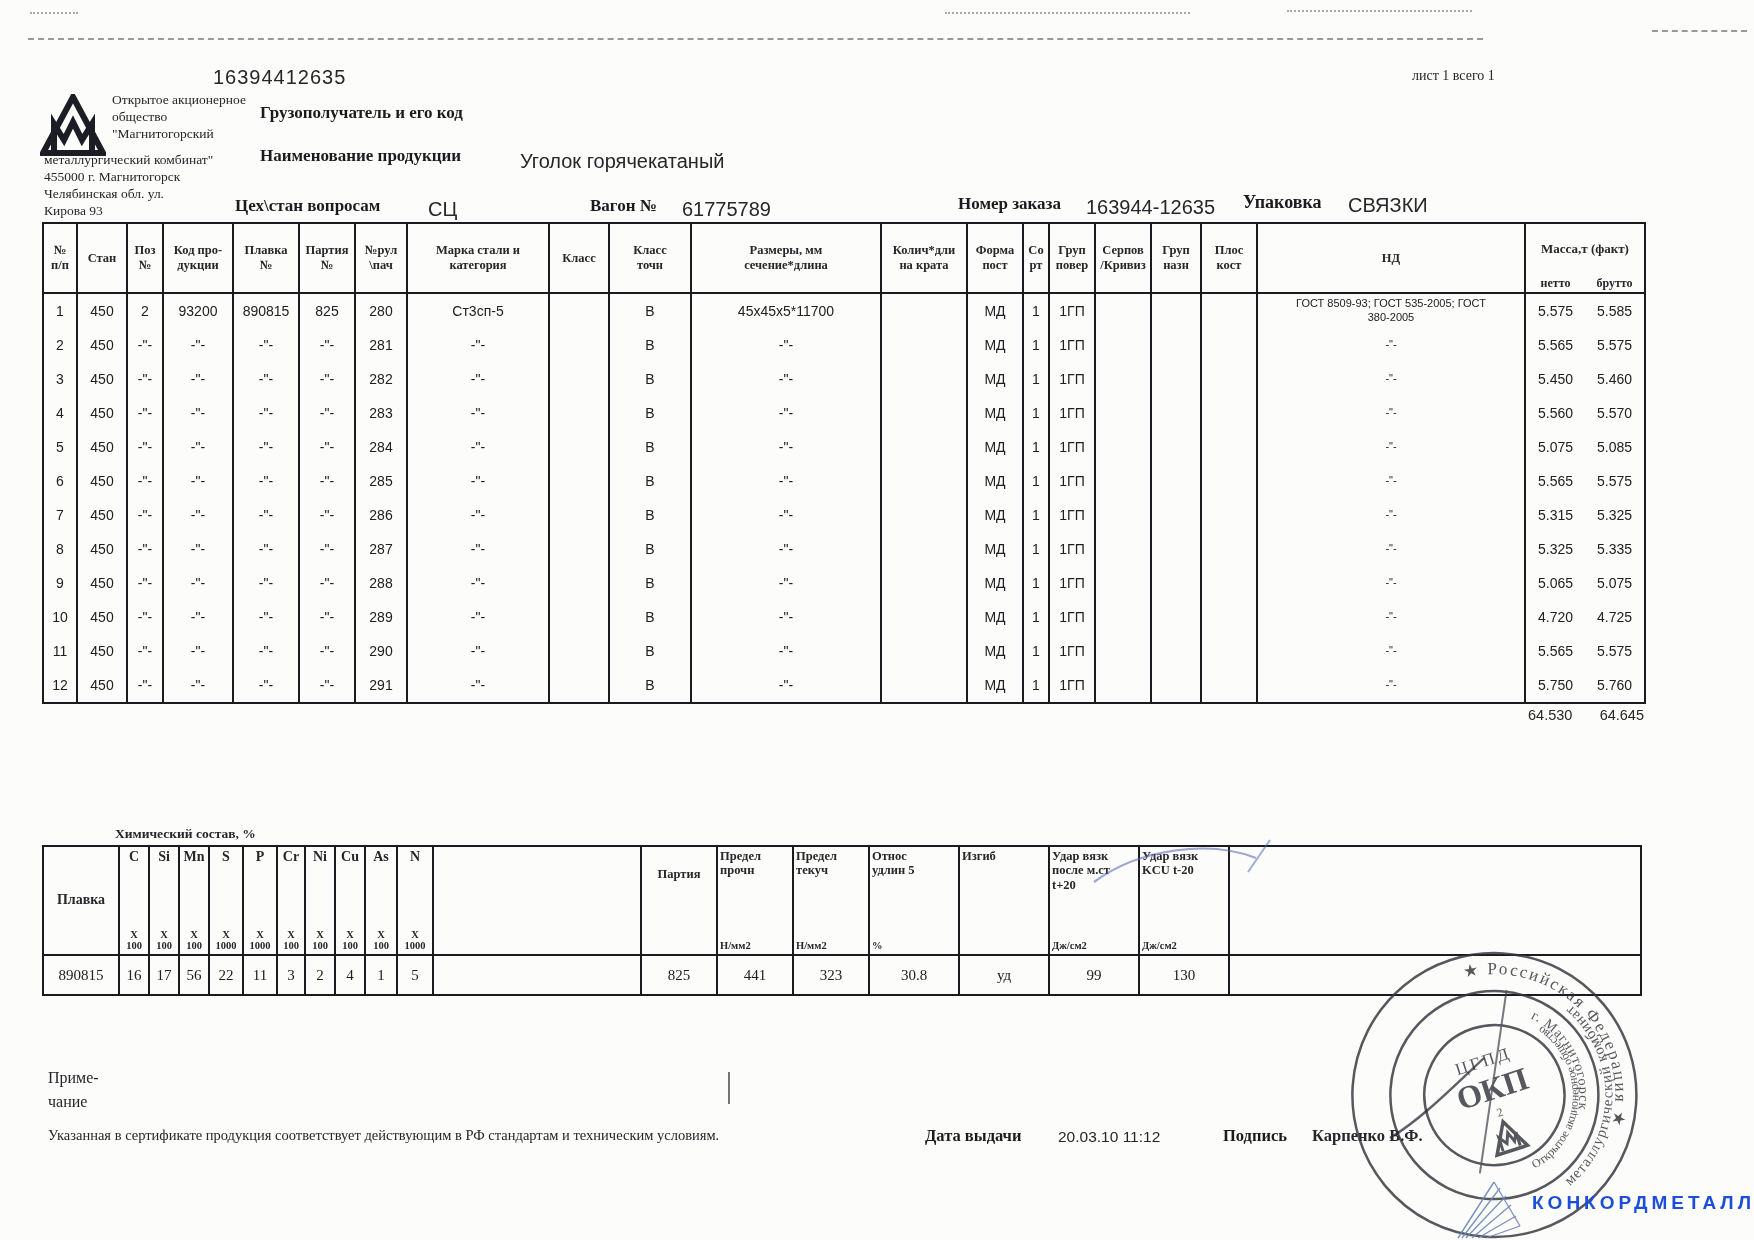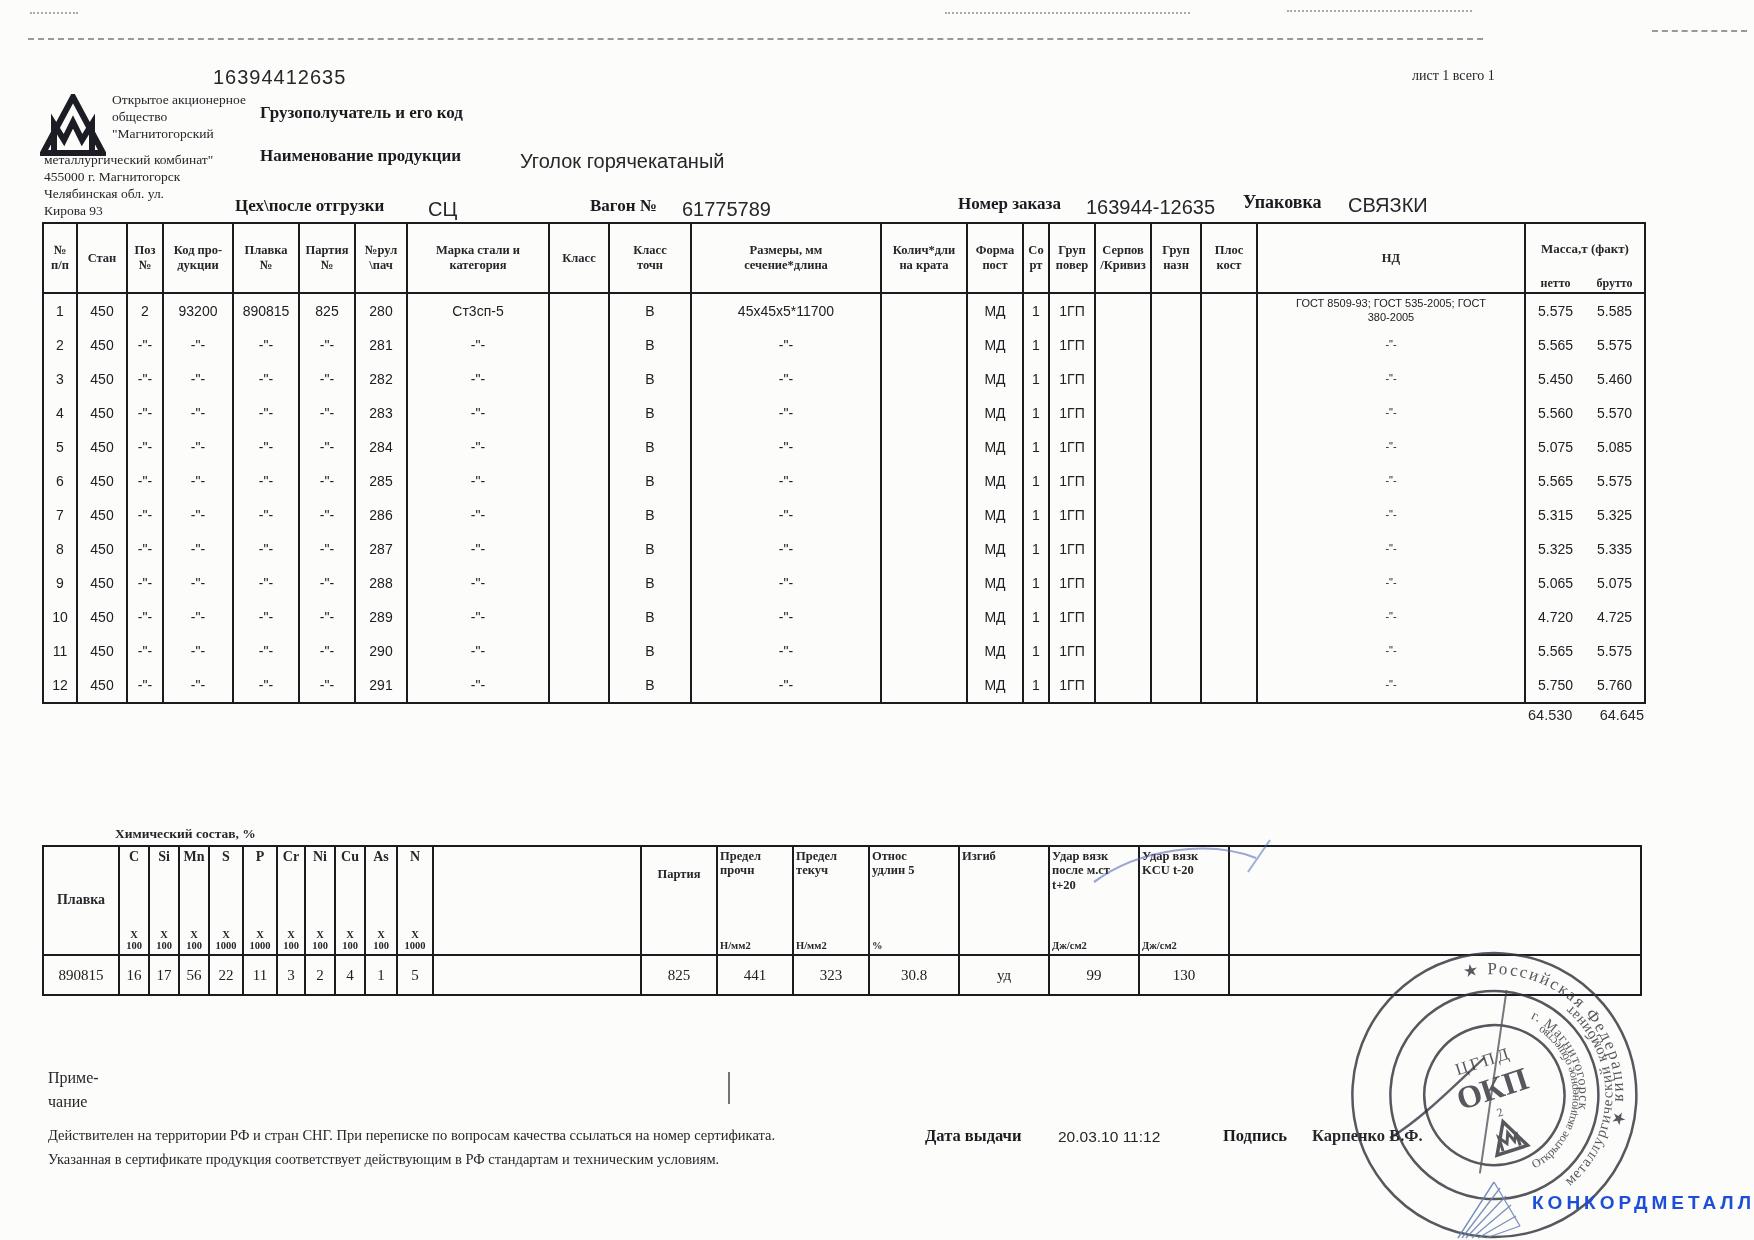--- a/index.html
+++ b/index.html
@@ -88,21 +88,21 @@
 "Магнитогорский</div>
   <div class="abs company pre" style="left:44px;top:152px;width:240px;">металлургический комбинат"
 455000 г. Магнитогорск
 Челябинская обл.  ул.
 Кирова 93</div>
 
   <div class="abs lbl b" style="left:260px;top:103px;">Грузополучатель и его код</div>
   <div class="abs lbl b" style="left:260px;top:146px;">Наименование продукции</div>
   <div class="abs val v" style="left:520px;top:150px;">Уголок горячекатаный</div>
 
-  <div class="abs lbl b" style="left:235px;top:196px;">Цех\после отгрузки</div>
+  <div class="abs lbl b" style="left:235px;top:196px;">Цех\стан вопросам</div>
   <div class="abs val v" style="left:428px;top:198px;">СЦ</div>
   <div class="abs lbl b" style="left:590px;top:196px;">Вагон №</div>
   <div class="abs val v" style="left:682px;top:198px;">61775789</div>
   <div class="abs lbl b" style="left:958px;top:194px;">Номер заказа</div>
   <div class="abs val v" style="left:1086px;top:196px;">163944-12635</div>
   <div class="abs lbl b" style="left:1243px;top:192px;font-size:18px;">Упаковка</div>
   <div class="abs val v" style="left:1348px;top:194px;">СВЯЗКИ</div>
 
   <table id="main-table">
     <colgroup>
@@ -544,21 +544,20 @@
           <td>99</td>
           <td>130</td>
           <td></td>
         </tr>
       </tbody>
   </table>
 
   <div class="abs foot-note pre" style="left:48px;top:1066px;">Приме-
 чание</div>
   <div class="abs foot-text" style="left:48px;top:1124px;width:840px;">
-    <div>Действителен на территории РФ и стран СНГ. При переписке по вопросам качества ссылаться на номер сертификата.</div>
     <div>Указанная в сертификате продукция соответствует действующим в РФ стандартам и техническим условиям.</div>
   </div>
   <div class="abs lbl b" style="left:925px;top:1126px;font-size:16.5px;">Дата выдачи</div>
   <div class="abs v" style="left:1058px;top:1128px;font-size:15.5px;">20.03.10 11:12</div>
   <div class="abs lbl b" style="left:1223px;top:1126px;font-size:16.5px;">Подпись</div>
   <div class="abs" style="left:1312px;top:1126px;font-size:16.5px;font-weight:bold;">Карпенко В.Ф.</div>
 
   <div class="abs stamp-wrap" style="left:1345px;top:945px;">
     <svg width="300" height="300" viewBox="-150 -150 300 300">
       <g fill="none" stroke="#33343d" stroke-width="2.5">

